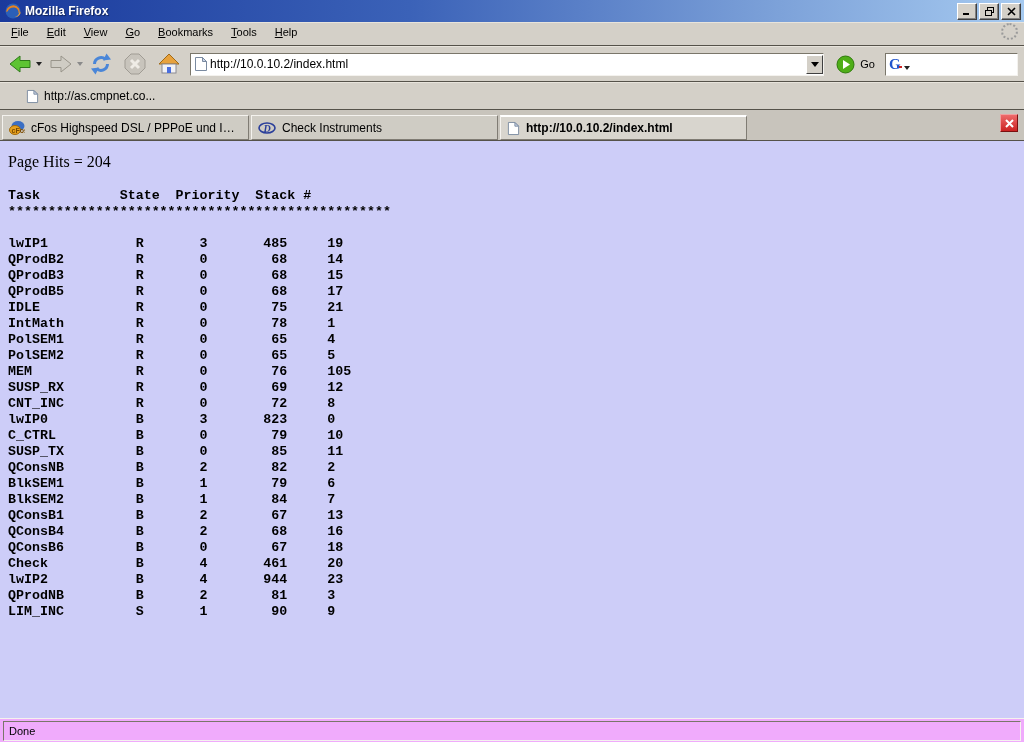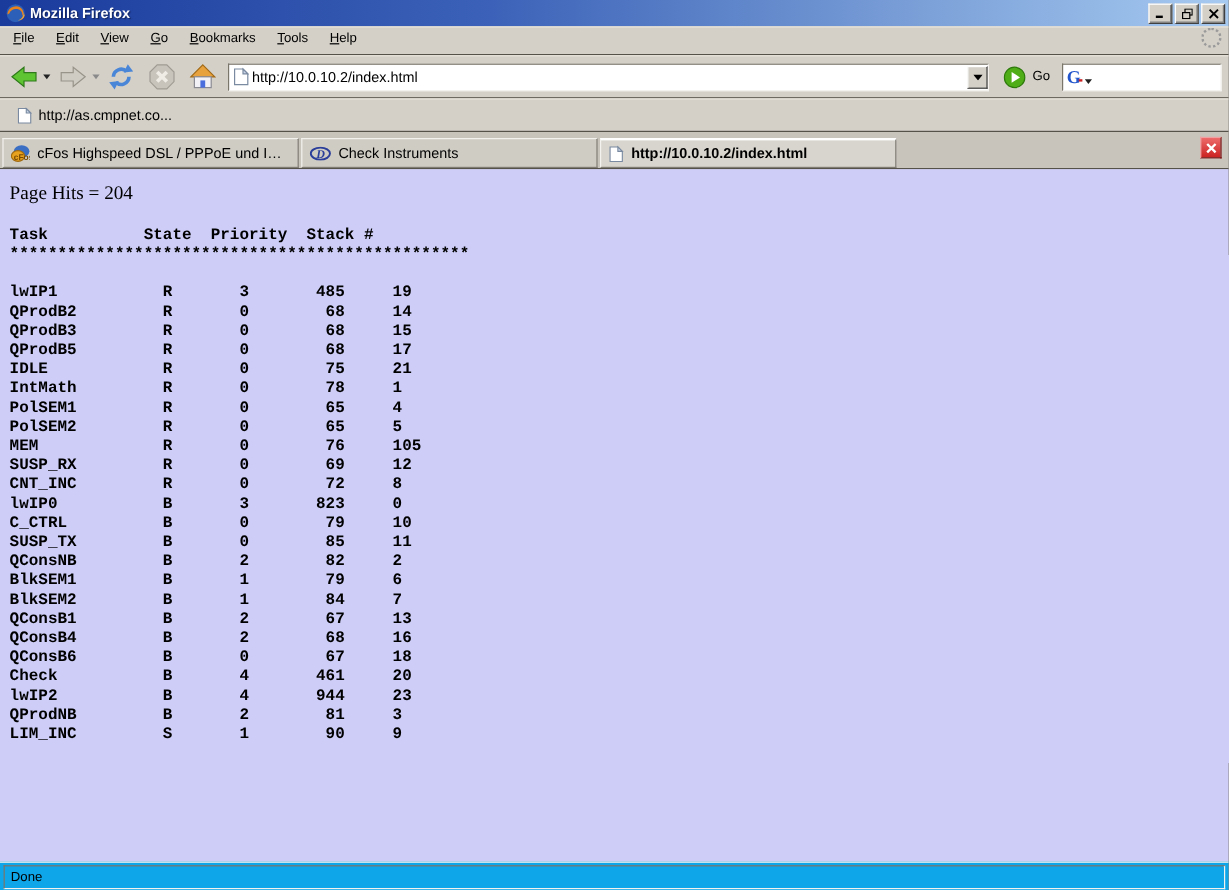--- a/index.html
+++ b/index.html
@@ -58,21 +58,21 @@
   .searchbox{
     width:128px;height:21px;background:#fff;margin-left:6px;
     border:1px solid;border-color:#7a766a #f4f2ee #f4f2ee #7a766a;
     display:flex;align-items:center;padding-left:3px;
   }
   .searchbox input{flex:1;border:none;outline:none;background:transparent;font-size:12px;min-width:0;}
   .s-caret{width:0;height:0;border-left:3px solid transparent;border-right:3px solid transparent;border-top:4px solid #222;margin:8px 2px 0 1px;}
   
   .bookmarksbar{
     height:26px;flex:0 0 26px;display:flex;align-items:center;background:#d4d0c8;
-    border-top:1px solid #e8e4dc;border-bottom:1px solid #55524a;padding-left:8px;
+    border-top:1px solid #e8e4dc;border-bottom:1px solid #55524a;padding-left:20px;
   }
   .bookmark{display:flex;align-items:center;padding:2px 6px;}
   .bookmark span.lbl{margin-left:5px;font-size:12px;}
   
   .tabstrip{
     height:30px;flex:0 0 30px;display:flex;align-items:flex-end;background:#c8c4bc;
     border-bottom:1px solid #55524a;padding:0 2px;
   }
   .tab{
     width:247px;height:25px;display:flex;align-items:center;box-sizing:border-box;
@@ -95,21 +95,21 @@
   }
   .pagehits{
     margin:4px 0 0 0;font-family:"Liberation Serif",serif;font-size:16px;
   }
   .tasktable{
     margin:17px 0 0 0;font-family:"Liberation Mono",monospace;
     font-size:13.3px;line-height:16px;white-space:pre;font-weight:bold;
   }
   
   .statusbar{
-    height:24px;flex:0 0 24px;background:#0ea5e9;border-top:1px solid #f4f2ee;
+    height:24px;flex:0 0 24px;background:#f0abfc;border-top:1px solid #f4f2ee;
     display:flex;align-items:center;padding:2px 3px;box-sizing:border-box;
   }
   .statuspanel{
     flex:1;height:18px;border:1px solid;border-color:#7a766a #f4f2ee #f4f2ee #7a766a;
     display:flex;align-items:center;padding-left:5px;font-size:11px;
   }
   svg{display:block;}
 </style>
 </head>
 <body>

